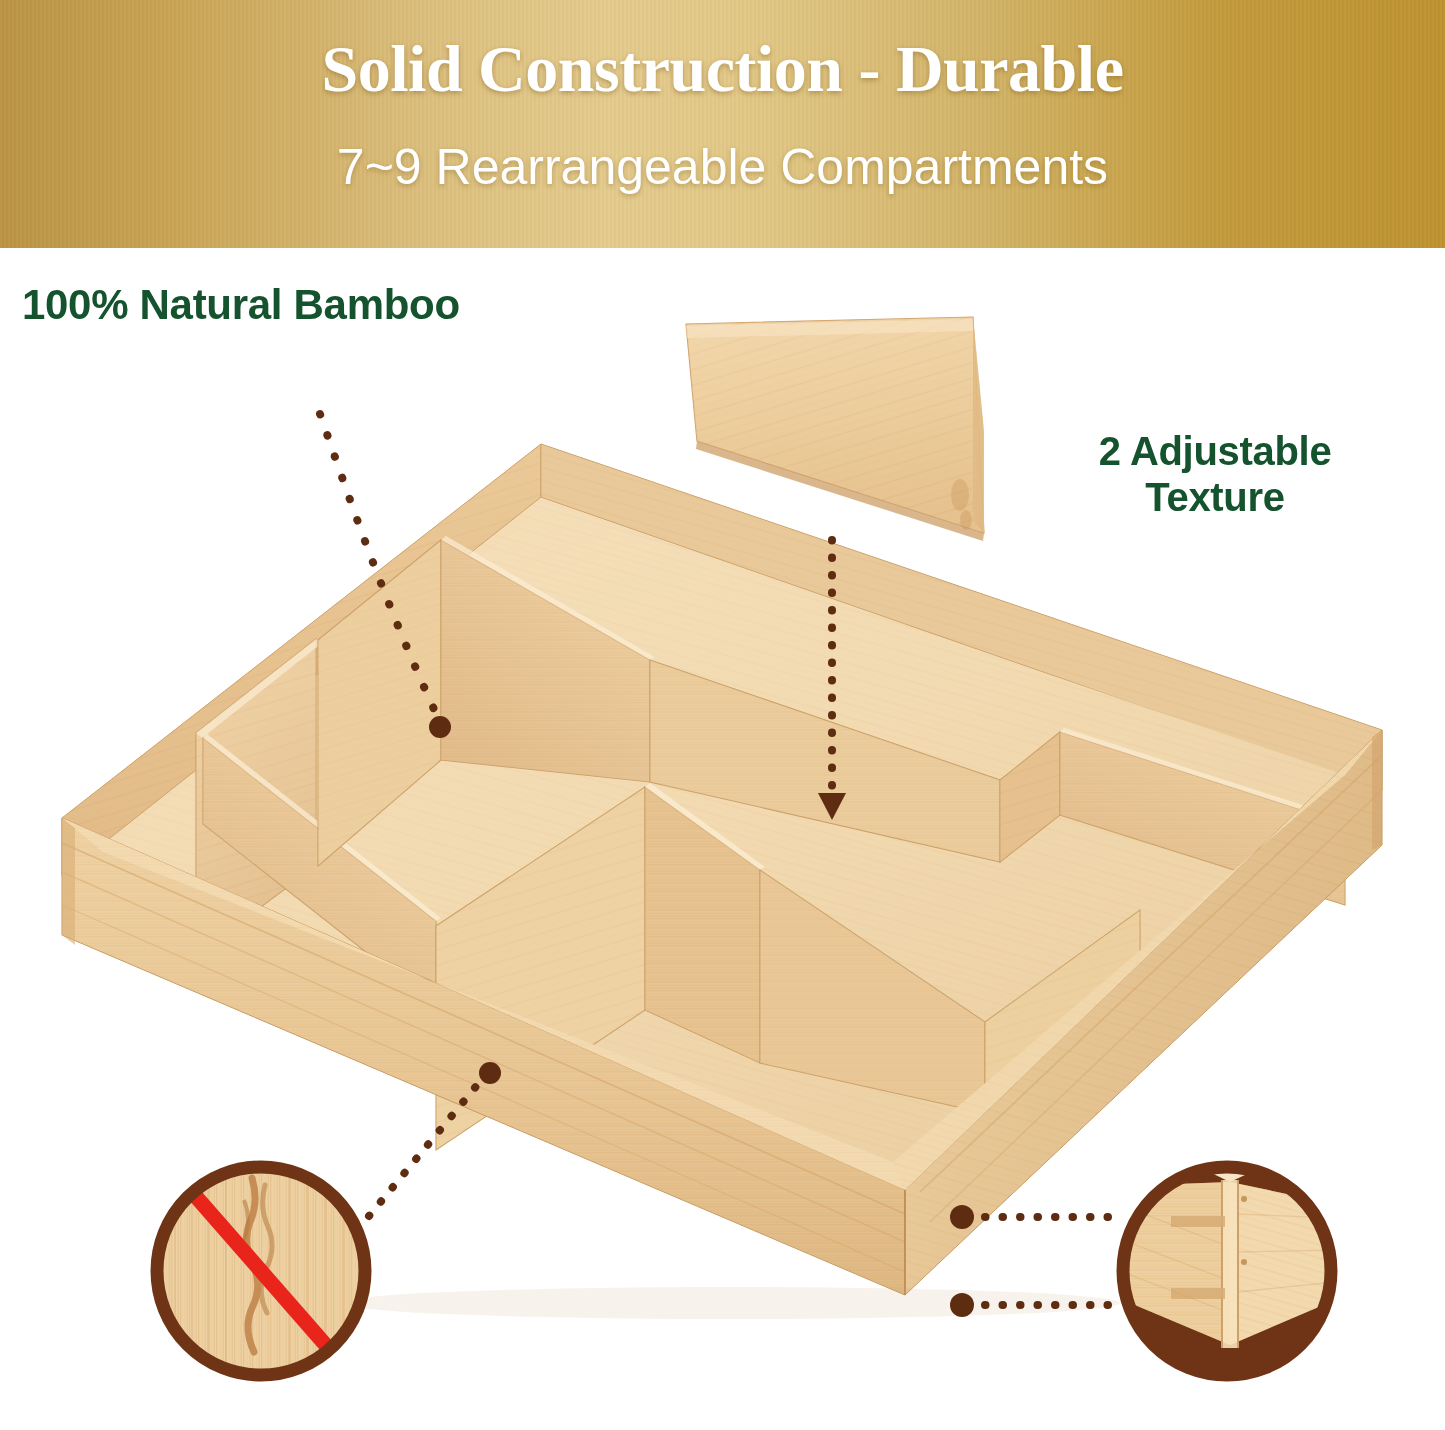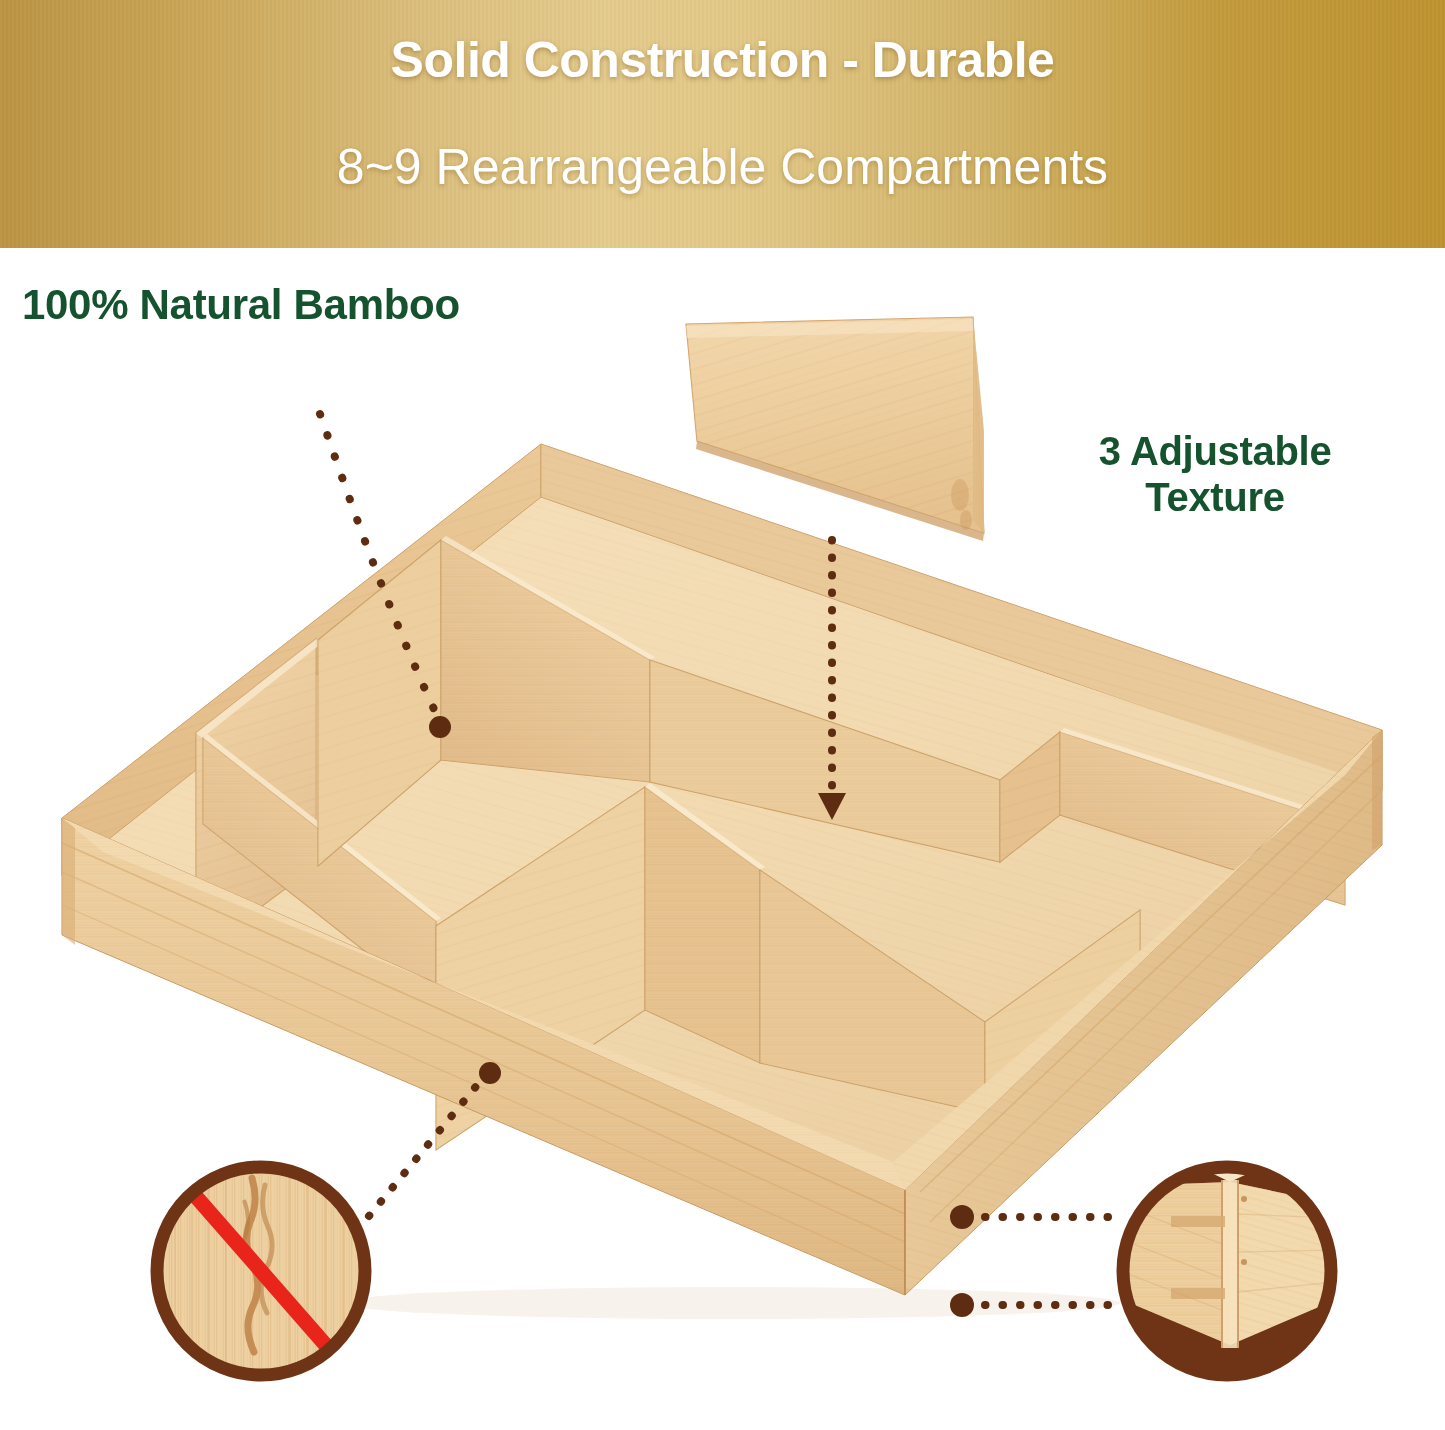--- a/index.html
+++ b/index.html
@@ -25,23 +25,23 @@
         #BE9330 100%);
     overflow:hidden;
   }
   .banner:after{
     content:"";position:absolute;inset:0;
     background:repeating-linear-gradient(90deg,rgba(255,255,255,.045) 0 2px,rgba(0,0,0,.035) 2px 4px);
     opacity:.55;pointer-events:none;
   }
   .banner-title{
     position:absolute;left:0;top:34px;width:1445px;text-align:center;
-    font-size:50px;font-weight:bold;color:#ffffff;letter-spacing:-.5px;
+    font-size:66px;font-weight:bold;color:#ffffff;letter-spacing:-.5px;
     text-shadow:0 2px 5px rgba(120,85,20,.45);
-    font-family:Liberation Sans, sans-serif;
+    font-family:Liberation Serif, serif;
     z-index:3;line-height:1.05;
   }
   .banner-sub{
     position:absolute;left:0;top:140px;width:1445px;text-align:center;
     font-size:50px;font-weight:normal;color:#ffffff;
     text-shadow:0 2px 5px rgba(120,85,20,.40);
     z-index:3;line-height:1.1;
   }
 
   
@@ -58,21 +58,21 @@
   
   #art{position:absolute;left:0;top:0;width:1445px;height:1430px;}
 </style>
 </head>
 <body>
 
 <div id="stage">
 
   <div class="banner">
     <div class="banner-title">Solid Construction - Durable</div>
-    <div class="banner-sub">8~9 Rearrangeable Compartments</div>
+    <div class="banner-sub">7~9 Rearrangeable Compartments</div>
   </div>
 
   <svg id="art" viewBox="0 0 1445 1430">
     <defs>
 
       <pattern id="grainH" width="220" height="9" patternUnits="userSpaceOnUse">
         <rect width="220" height="9" fill="#F0D3A5"></rect>
         <rect y="0" width="220" height="1.5" fill="#DFB87F" opacity=".55"></rect>
         <rect y="4" width="220" height="1" fill="#E7C692" opacity=".5"></rect>
         <rect y="6.5" width="220" height="1.2" fill="#D9AE72" opacity=".35"></rect>
@@ -342,20 +342,20 @@
       </g>
       <circle cx="1227" cy="1271" r="104" fill="none" stroke="#6E3415" stroke-width="13"></circle>
     </g>
   </svg>
 
   <div class="callout" id="callout-bamboo">
     <div>100% Natural Bamboo</div>
   </div>
 
   <div class="callout" id="callout-dividers">
-    <div>3 Adjustable</div>
+    <div>2 Adjustable</div>
     <div>Texture</div>
   </div>
 
   <div id="label-grains">No Big Bamboo Grains</div>
   <div id="label-corners">Reinforced Corners</div>
 
 </div>
 
 </body></html>

